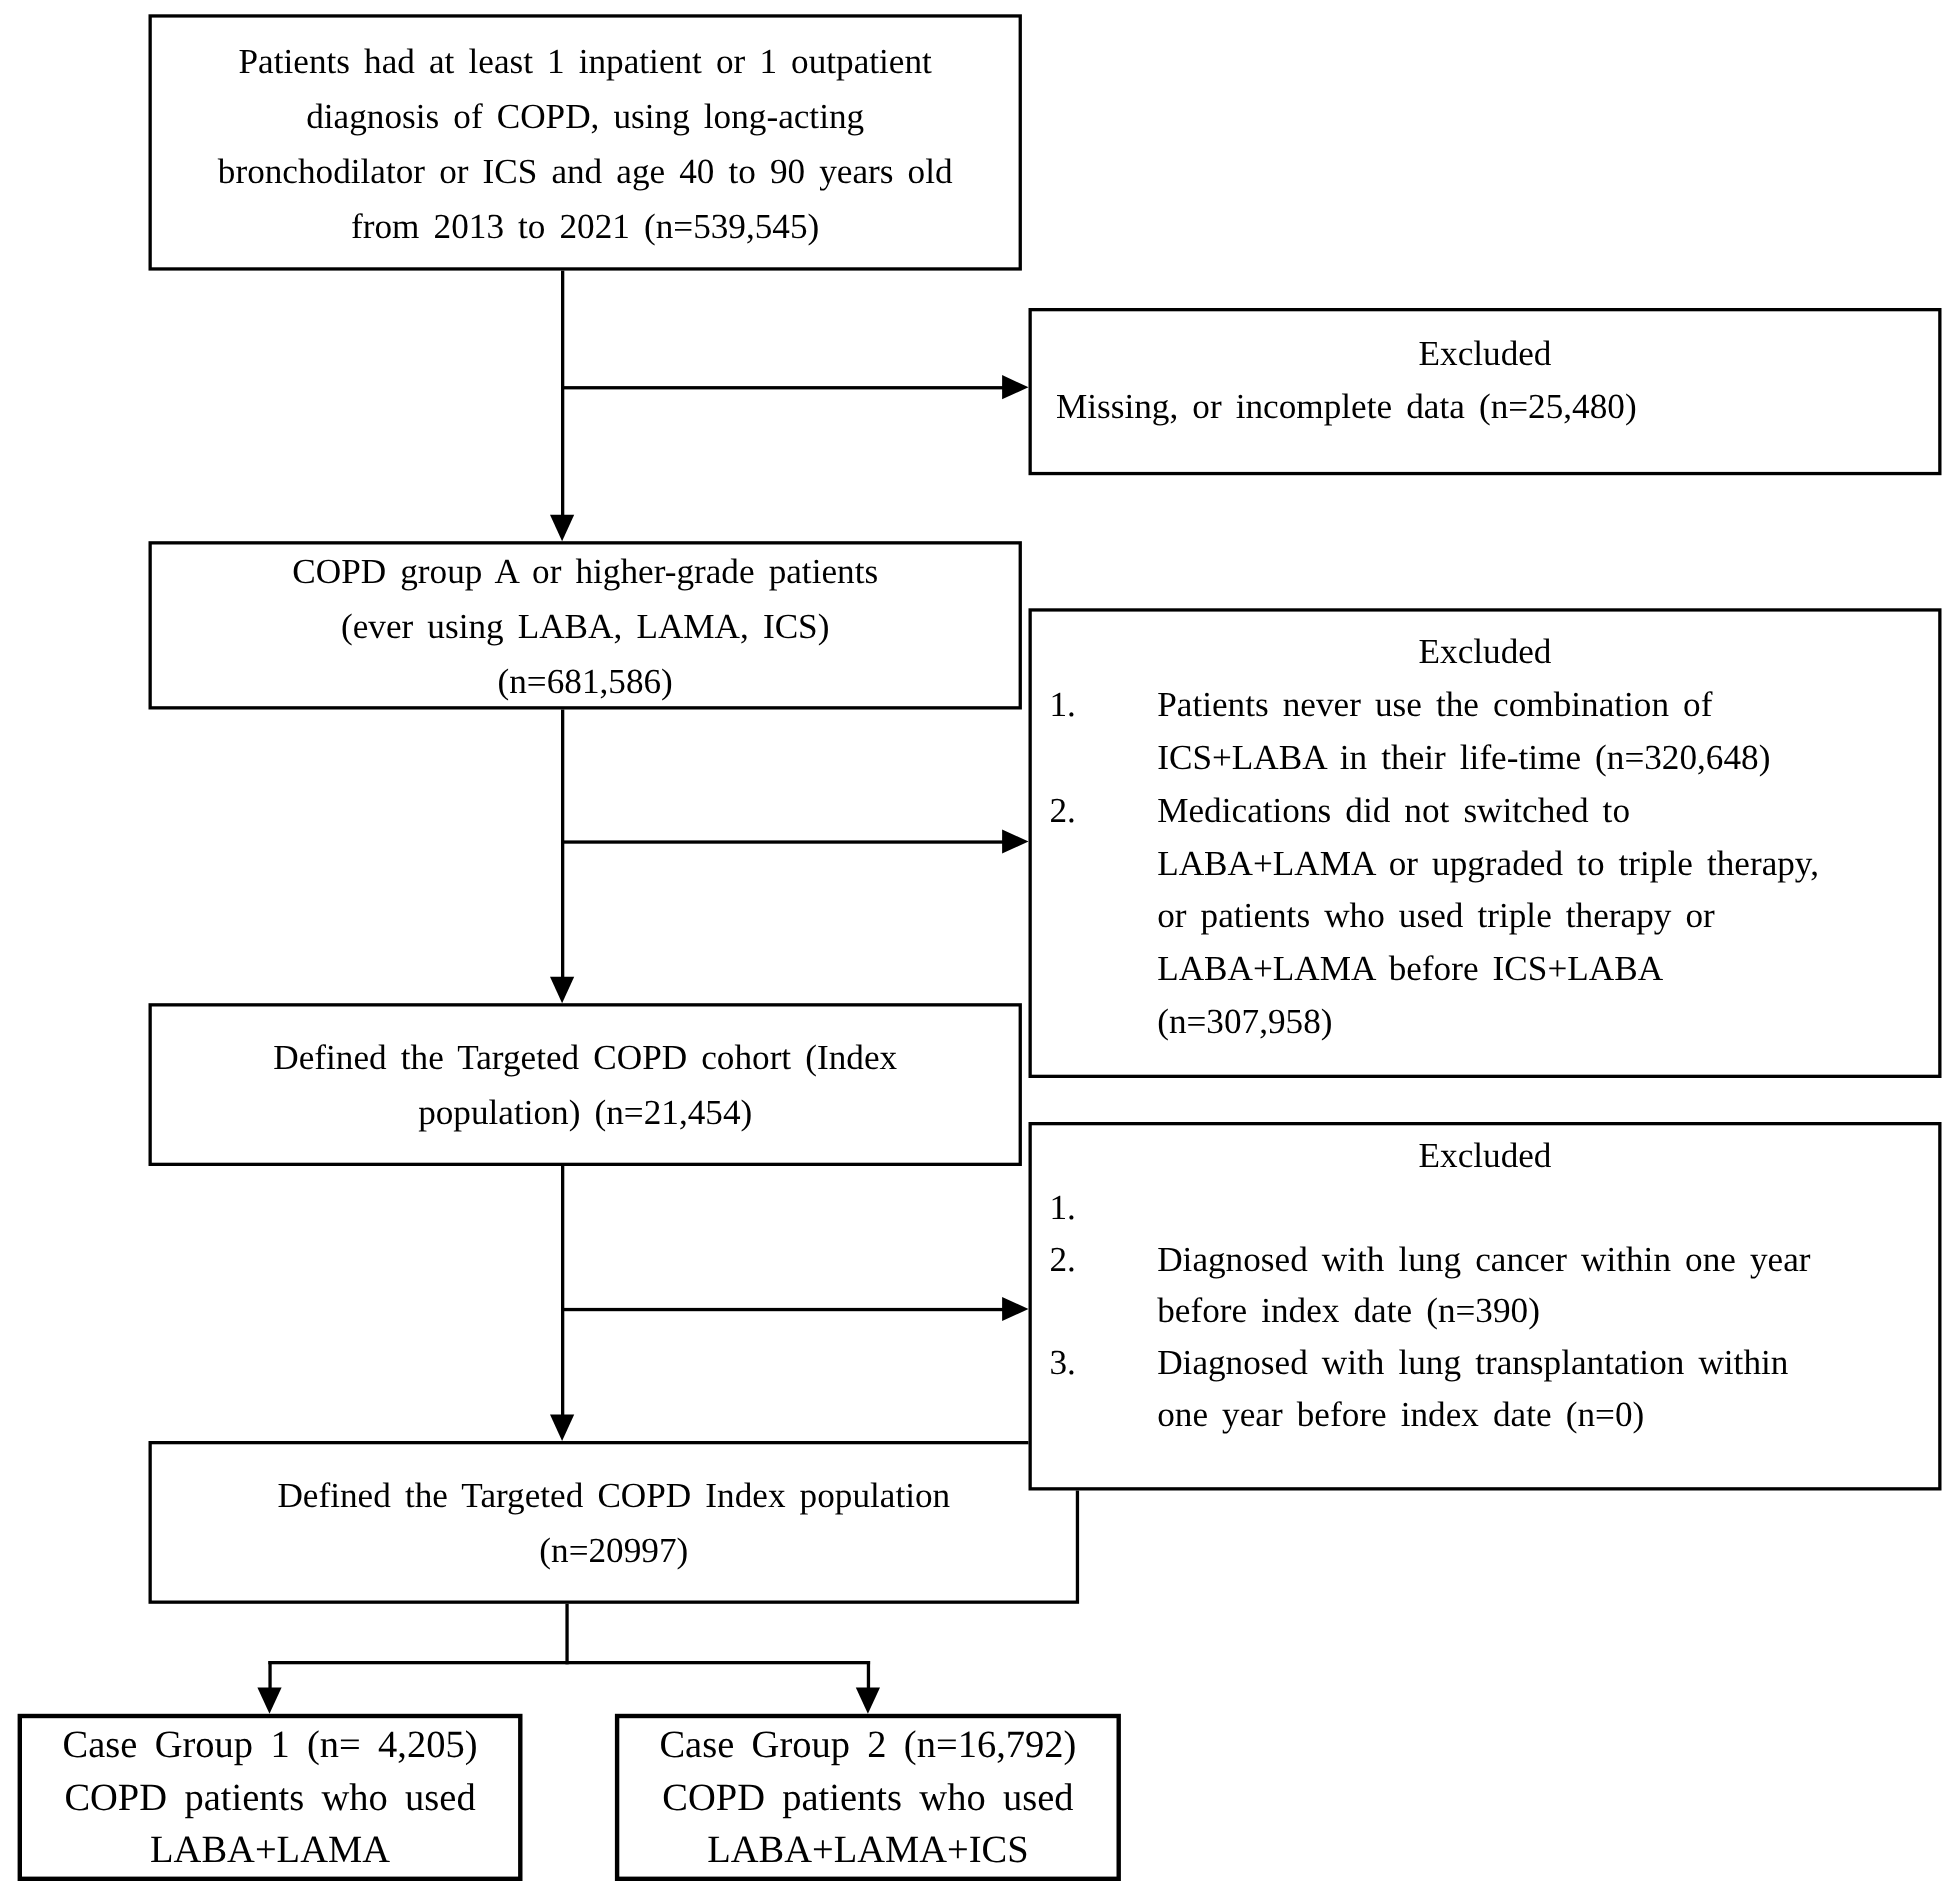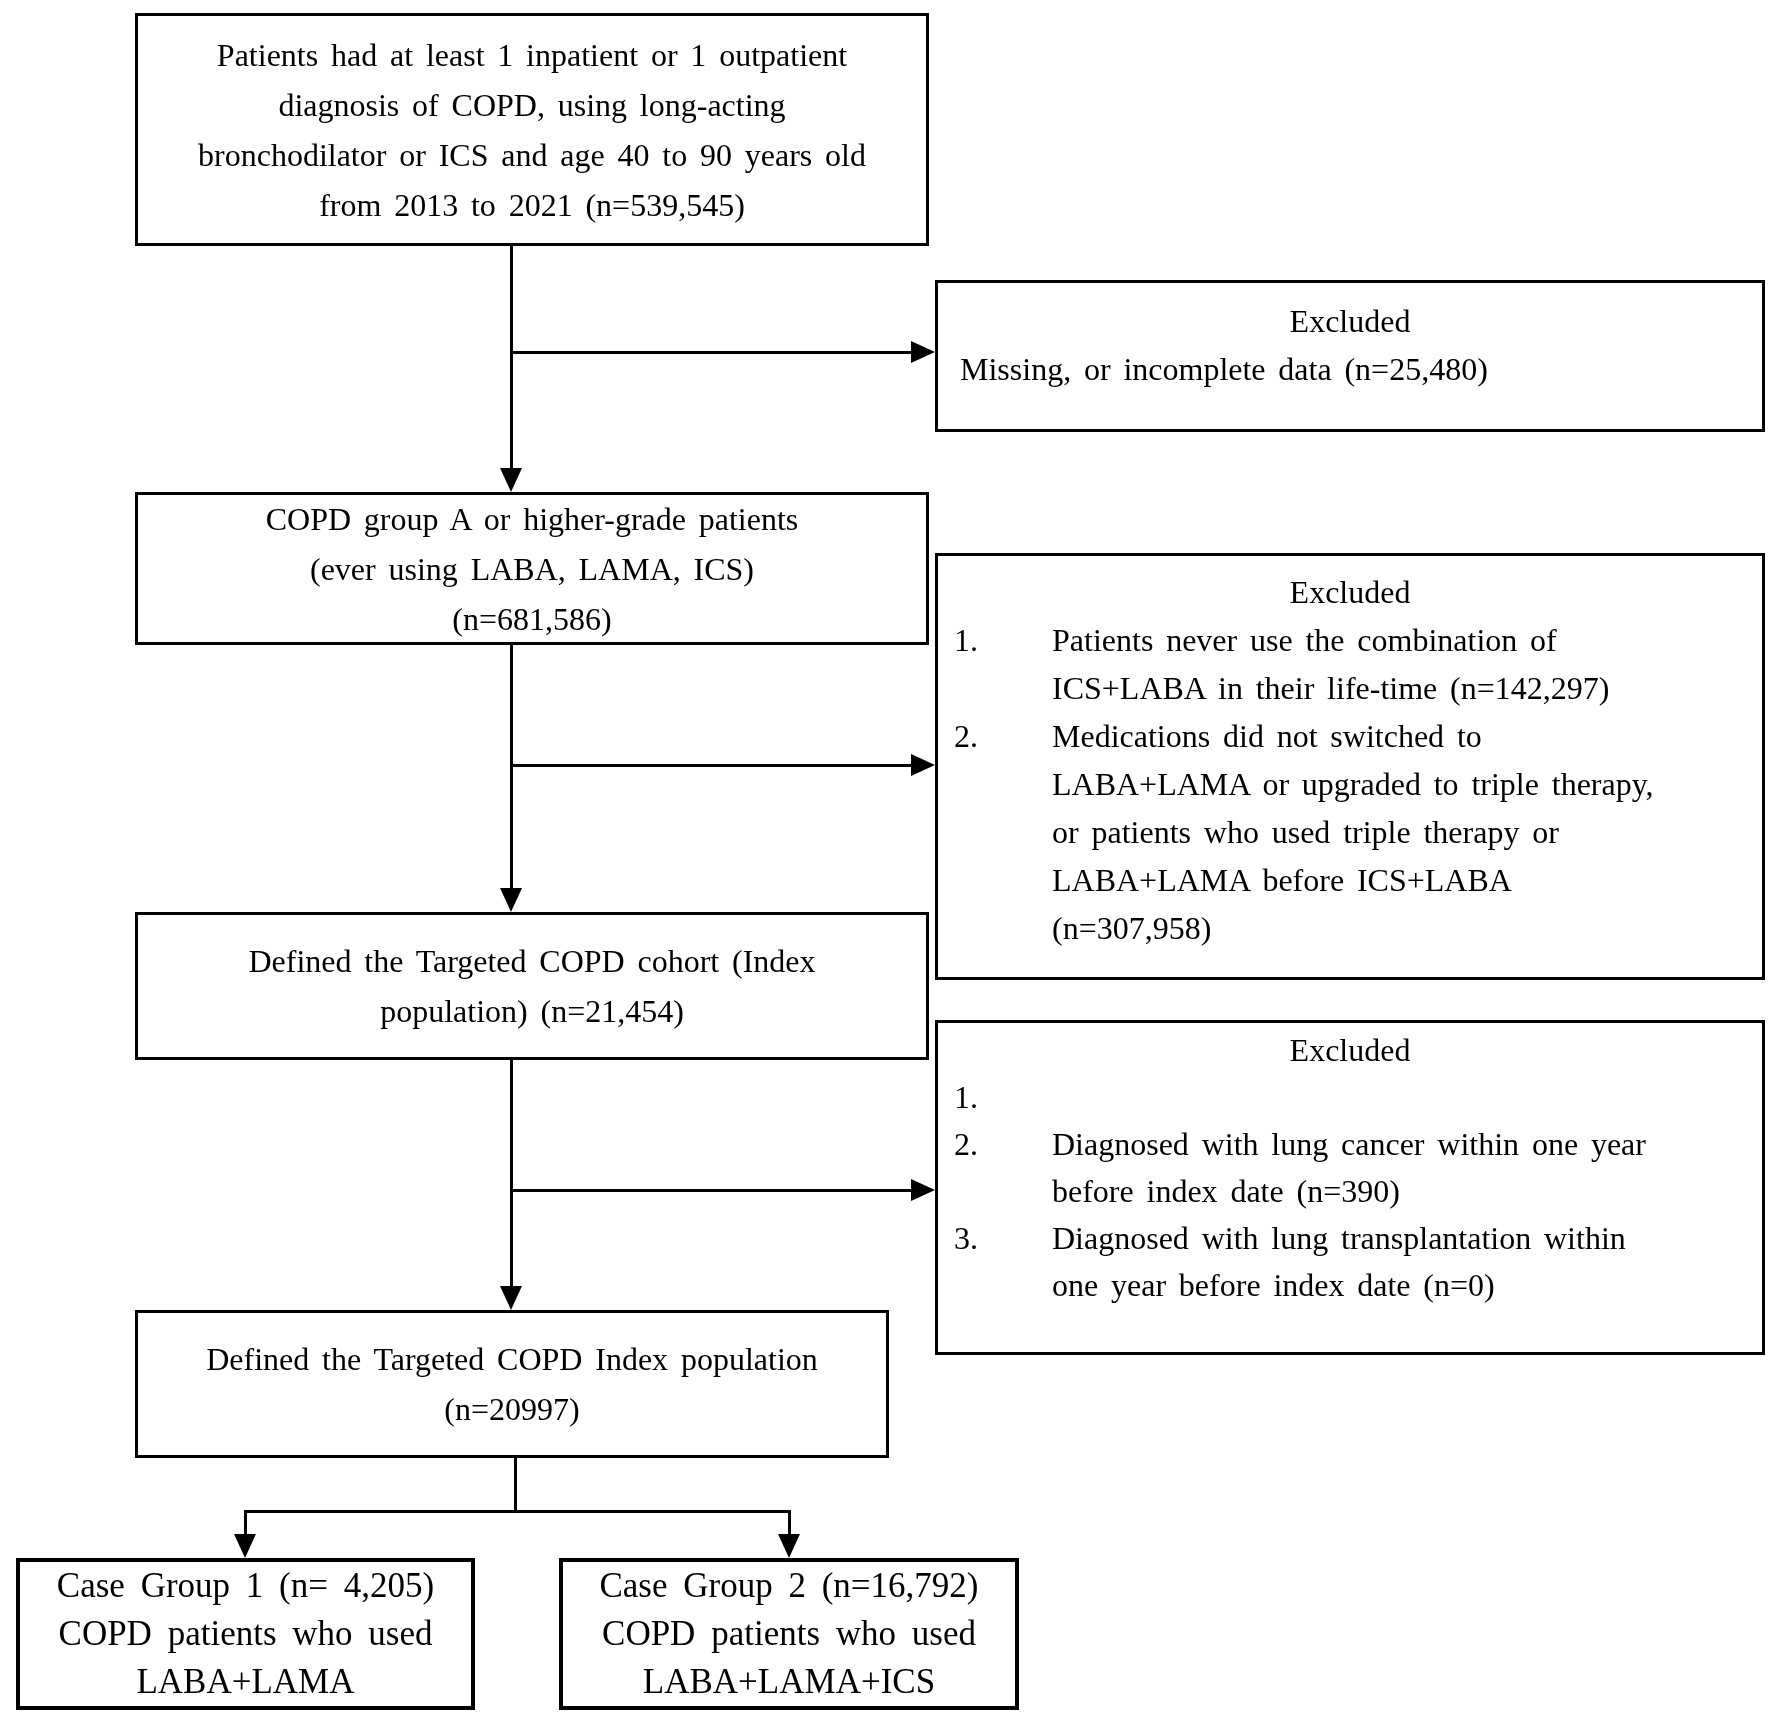--- a/index.html
+++ b/index.html
@@ -85,34 +85,34 @@
 bronchodilator or ICS and age 40 to 90 years old
 from 2013 to 2021 (n=539,545)</div>
 
   <div class="box main-box" id="box2" style="left:115px; top:492px; width:794px; height:153px;">COPD group A or higher-grade patients
 (ever using LABA, LAMA, ICS)
 (n=681,586)</div>
 
   <div class="box main-box" id="box3" style="left:115px; top:912px; width:794px; height:148px;">Defined the Targeted COPD cohort (Index
 population) (n=21,454)</div>
 
-  <div class="box main-box" id="box4" style="left:115px; top:1310px; width:754px; height:148px;">Defined the Targeted COPD Index population
+  <div class="box main-box" id="box4" style="left:115px; top:1310px; width:846px; height:148px;">Defined the Targeted COPD Index population
 (n=20997)</div>
 
   <div class="box exc-box" id="exc1" style="left:935px; top:280px; width:830px; height:152px;">
     <div class="exc-title">Excluded</div>
     <div class="exc-plain">Missing, or incomplete data (n=25,480)</div>
   </div>
 
   <div class="box exc-box" id="exc2" style="left:935px; top:553px; width:830px; height:427px;">
     <div class="exc-title">Excluded</div>
     <div class="exc-item">
       <span class="exc-num">1.</span>
       <div class="exc-text">Patients never use the combination of
-ICS+LABA in their life-time (n=142,297)</div>
+ICS+LABA in their life-time (n=320,648)</div>
     </div>
     <div class="exc-item">
       <span class="exc-num">2.</span>
       <div class="exc-text">Medications did not switched to
 LABA+LAMA or upgraded to triple therapy,
 or patients who used triple therapy or
 LABA+LAMA before ICS+LABA
 (n=307,958)</div>
     </div>
   </div>

